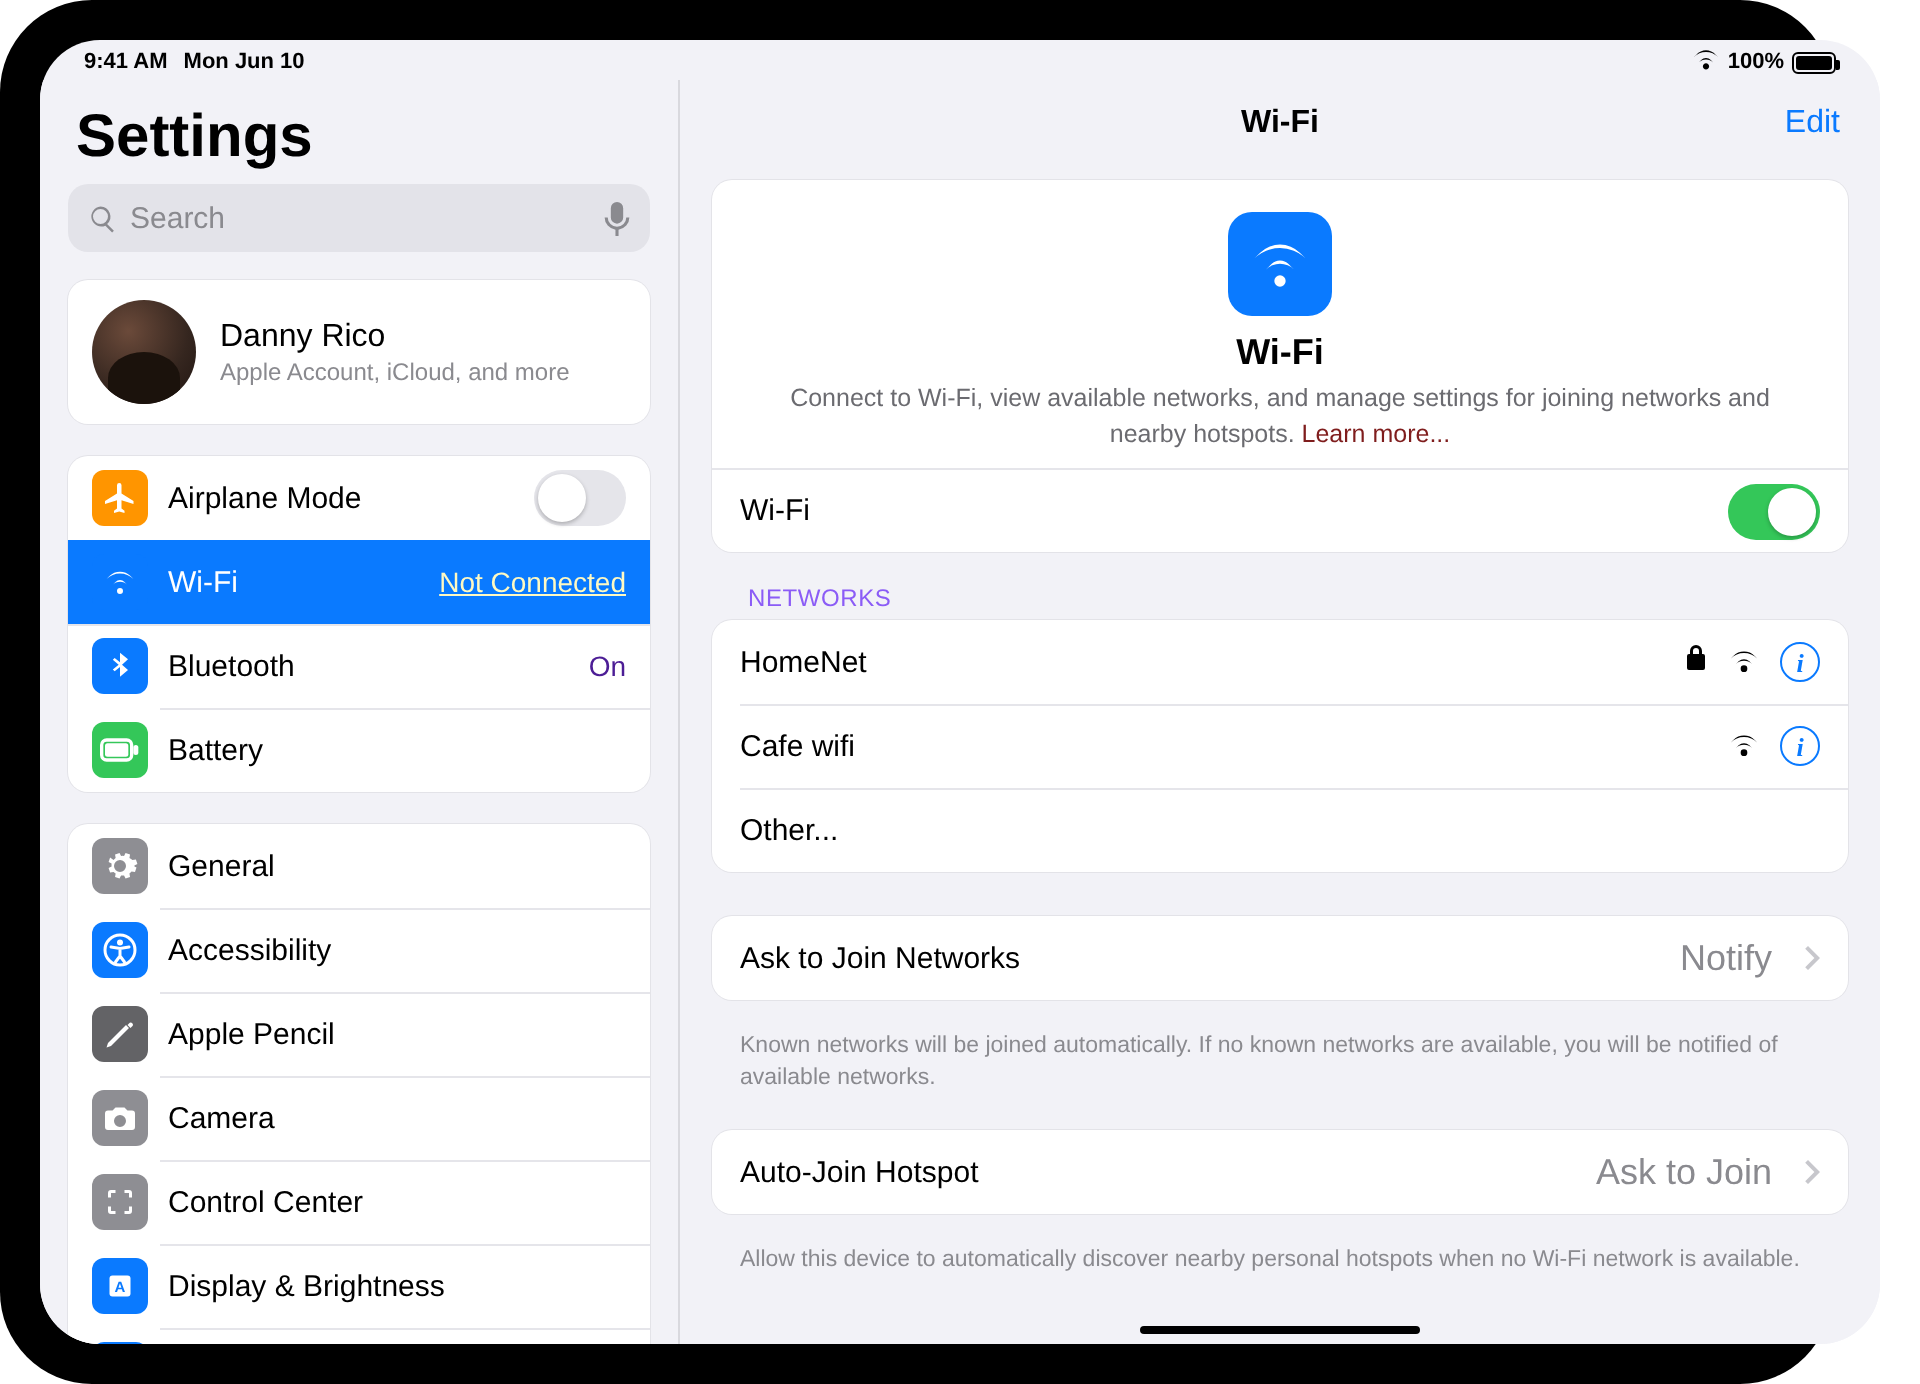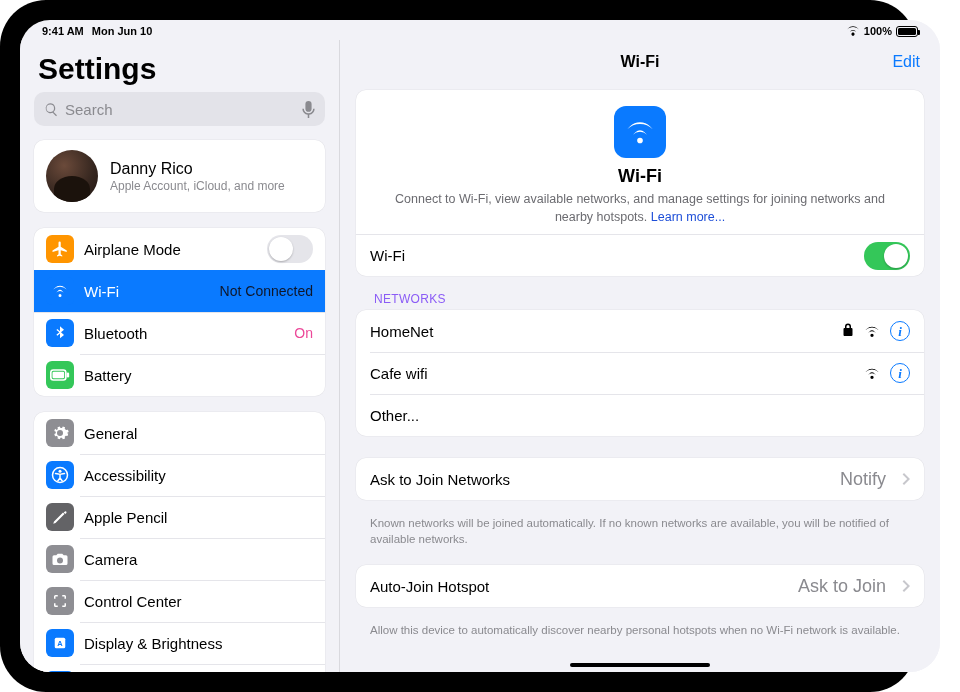--- a/index.html
+++ b/index.html
@@ -119,23 +119,23 @@
   }
   .row .ic {
     width: 28px; height: 28px;
     border-radius: 6px;
     margin-right: 10px;
     display:flex; align-items:center; justify-content:center;
     flex-shrink:0;
     color:#fff;
   }
   .row .label { flex:1; }
-  .row .value { color:#ec4899; font-size:14px; }
+  .row .value { color:#4c1d95; font-size:14px; }
   .row.selected { background:#0a7aff; color:#fff; }
-  .row.selected .value { color:#0f172a; }
+  .row.selected .value { color:#fef9c3;text-decoration:underline; }
   .row.selected + .row::before { left:0; }
   .row.selected::before { display:none; }
 
   .profile-row {
     display:flex; align-items:center; padding:10px 12px;
   }
   .avatar {
     width:52px; height:52px; border-radius:50%;
     background: radial-gradient(circle at 35% 30%, #6b4a3a 0%, #35261f 60%, #1f1410 100%);
     margin-right:12px; flex-shrink:0;
@@ -183,21 +183,21 @@
     text-align:center;
     padding: 16px 22px 8px 22px;
   }
   .hero-icon {
     width:52px; height:52px; border-radius:12px;
     background:#0a7aff; margin:0 auto 8px auto;
     display:flex; align-items:center; justify-content:center; color:#fff;
   }
   .hero h2 { font-size:18px; font-weight:700; margin:0 0 4px 0; }
   .hero p { font-size:12.5px; color:#6b6b70; margin:0; line-height:1.4; }
-  .hero a { color:#1d4ed8; text-decoration:none; }
+  .hero a { color:#7f1d1d; text-decoration:none; }
 
   .section-header {
     font-size:12px; color:#8b5cf6; text-transform:uppercase;
     margin: 14px 4px 4px 18px; letter-spacing:0.3px;
   }
   .section-footer {
     font-size:11.5px; color:#8a8a8f; margin: 4px 14px 0 14px; line-height:1.35;
   }
 
   .crow {

